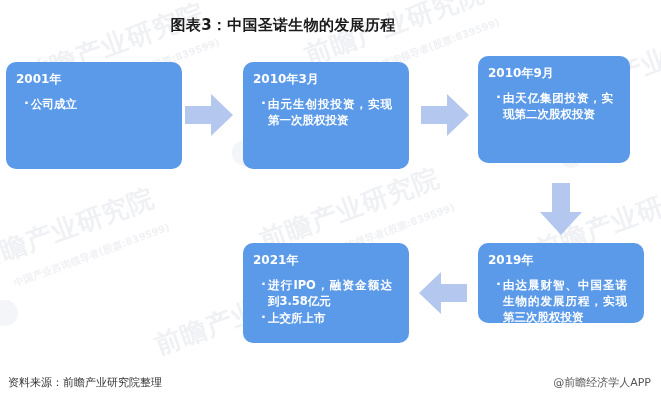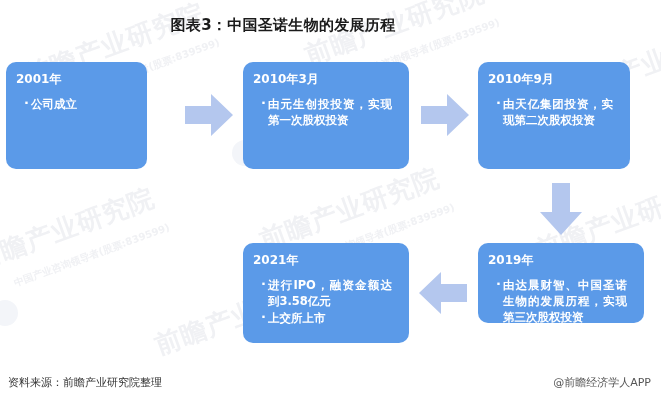--- a/index.html
+++ b/index.html
@@ -112,35 +112,35 @@
 
   <div class="wm wm-lg" style="left:150px;top:330px;transform:rotate(-20deg);">前瞻产业研究院</div>
 
   <div class="wm-logo" style="left:232px;top:140px;width:26px;height:26px;"></div>
   <div class="wm-logo" style="left:560px;top:146px;width:22px;height:22px;"></div>
   <div class="wm-logo" style="left:250px;top:300px;width:24px;height:24px;"></div>
   <div class="wm-logo" style="left:-8px;top:300px;width:26px;height:26px;"></div>
 
   <div class="title">图表3：中国圣诺生物的发展历程</div>
 
-  <div class="box" style="left:6px;top:62px;width:141px;height:107px;">
+  <div class="box" style="left:6px;top:62px;width:176px;height:107px;">
     <div class="yr">2001年</div>
     <ul>
       <li>公司成立</li>
     </ul>
   </div>
 
   <div class="box" style="left:243px;top:62px;width:166px;height:107px;">
     <div class="yr">2010年3月</div>
     <ul>
       <li>由元生创投投资，实现第一次股权投资</li>
     </ul>
   </div>
 
-  <div class="box" style="left:478px;top:62px;width:152px;height:107px;">
+  <div class="box" style="left:478px;top:56px;width:152px;height:107px;">
     <div class="yr">2010年9月</div>
     <ul>
       <li>由天亿集团投资，实现第二次股权投资</li>
     </ul>
   </div>
 
   <div class="box" style="left:478px;top:243px;width:166px;height:80px;">
     <div class="yr">2019年</div>
     <ul>
       <li>由达晨财智、中国圣诺生物的发展历程，实现第三次股权投资</li>

